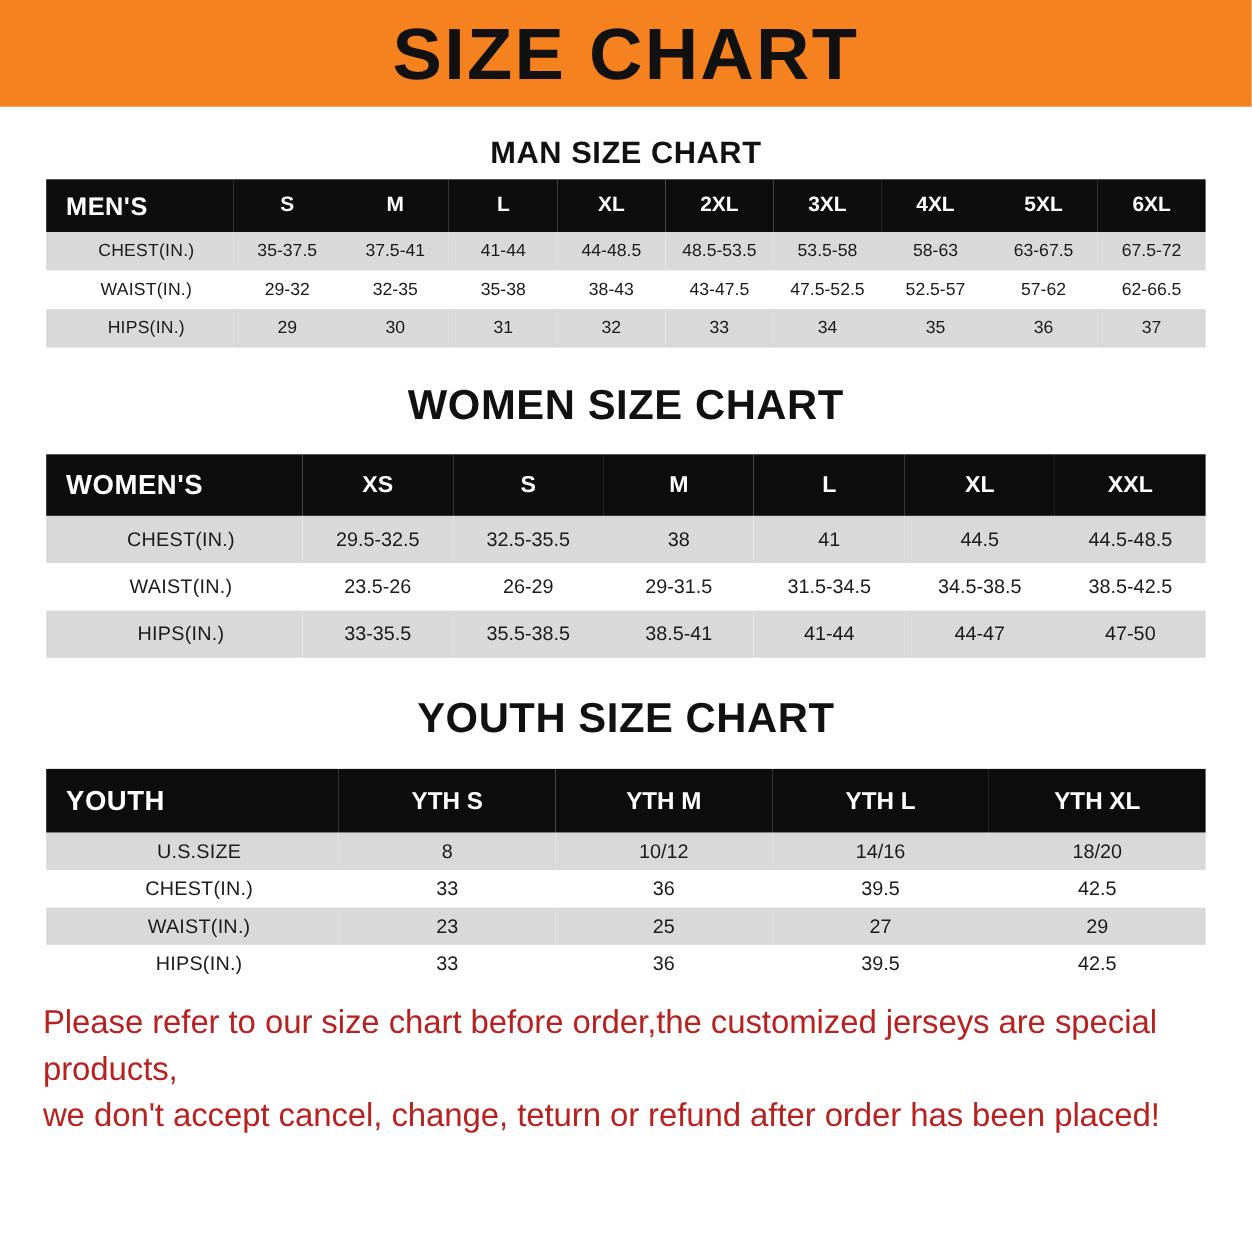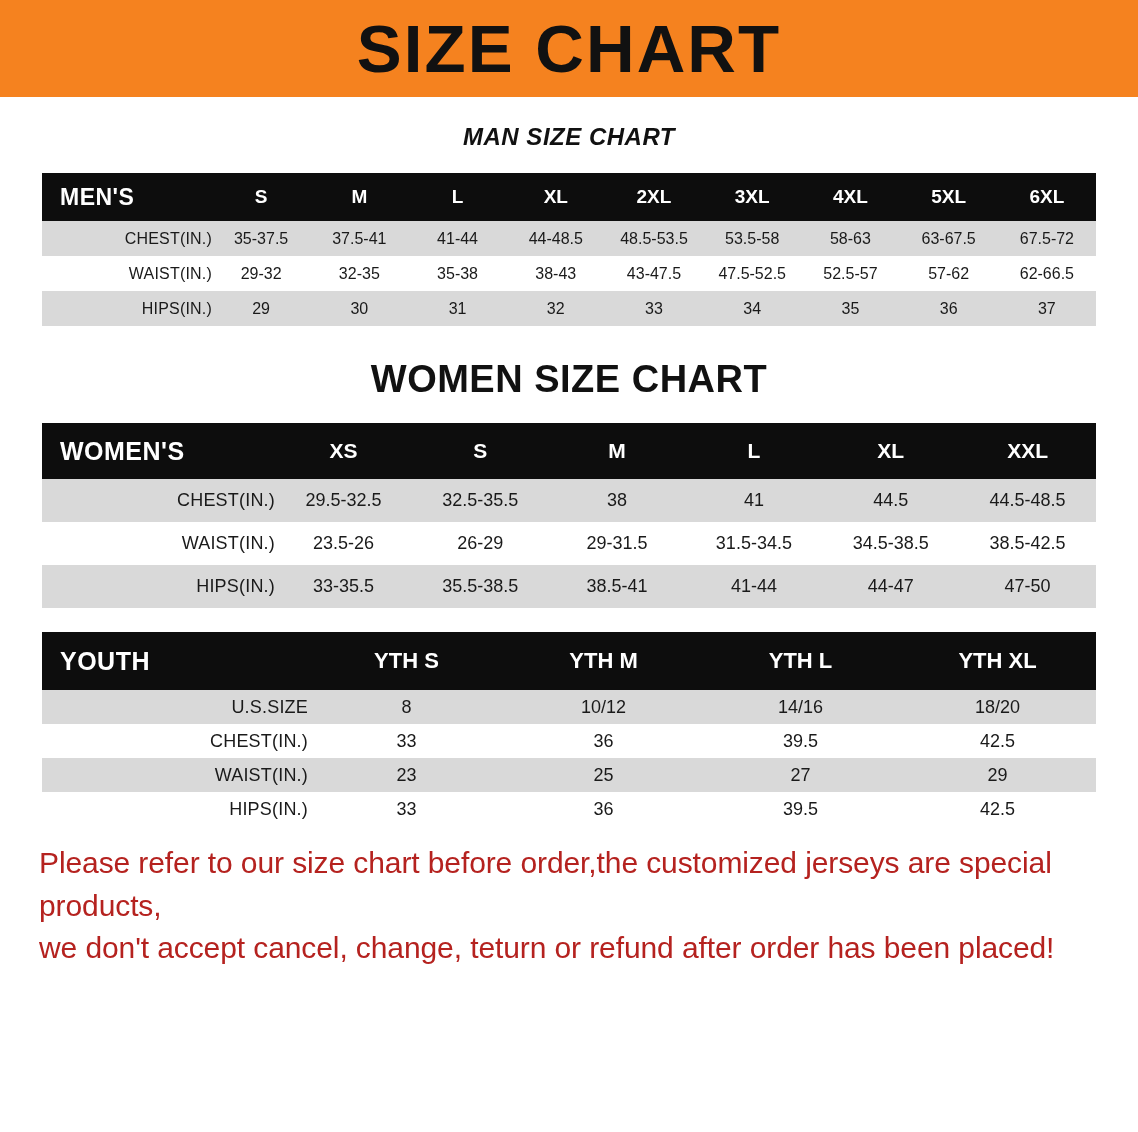--- a/index.html
+++ b/index.html
@@ -40,23 +40,22 @@
   }
 
   
   .section-heading {
     text-align: center;
     font-weight: bold;
     color: #111111;
     letter-spacing: 0.5px;
   }
   .h-man {
-    font-size: 24px;
+    font-size: 28px;
     margin-top: 26px;
-    font-style: italic;
   }
   .h-women {
     font-size: 38px;
     margin-top: 32px;
   }
   .h-youth {
     font-size: 38px;
     margin-top: 34px;
   }
 
@@ -89,21 +88,21 @@
     height: 48px;
     font-weight: bold;
   }
   table.size thead th.rowlabel {
     text-align: left;
     padding-left: 18px;
     font-size: 23px;
     letter-spacing: 0.5px;
   }
   table.size tbody td.rowlabel {
-    text-align: right;
+    text-align: center;
     font-size: 18px;
     color: #1a1a1a;
     letter-spacing: 0.2px;
     padding-left: 12px;
   }
   .rowband-grey { background: #d9d9d9; }
   .rowband-white { background: #ffffff; }
 
   
   #men-table thead th { font-size: 19px; }
@@ -117,21 +116,21 @@
   #women-table th, #women-table td { height: 43px; }
   #women-table thead th { height: 56px; }
 
   
   #youth-table thead th { font-size: 22px; }
   #youth-table td { font-size: 18px; }
   #youth-table thead th.rowlabel { font-size: 25px; }
   #youth-table th, #youth-table td { height: 34px; }
   #youth-table thead th { height: 58px; }
 
-  .mt-men { margin-top: 22px; }
+  .mt-men { margin-top: 8px; }
   .mt-women { margin-top: 22px; }
   .mt-youth { margin-top: 24px; }
 
   
   .note {
     width: 1060px;
     margin: 16px auto 0 auto;
     color: #b5221f;
     font-size: 30px;
     line-height: 1.42;
@@ -248,20 +247,21 @@
           <td>35.5-38.5</td>
           <td>38.5-41</td>
           <td>41-44</td>
           <td>44-47</td>
           <td>47-50</td>
         </tr>
       </tbody>
     </table>
   </div>
 
+  <div class="section-heading h-youth">YOUTH SIZE CHART</div>
 
   <div class="table-wrap mt-youth">
     <table class="size" id="youth-table">
       <thead>
         <tr>
           <th class="rowlabel" style="width:248px">YOUTH</th>
           <th>YTH S</th>
           <th>YTH M</th>
           <th>YTH L</th>
           <th>YTH XL</th>

